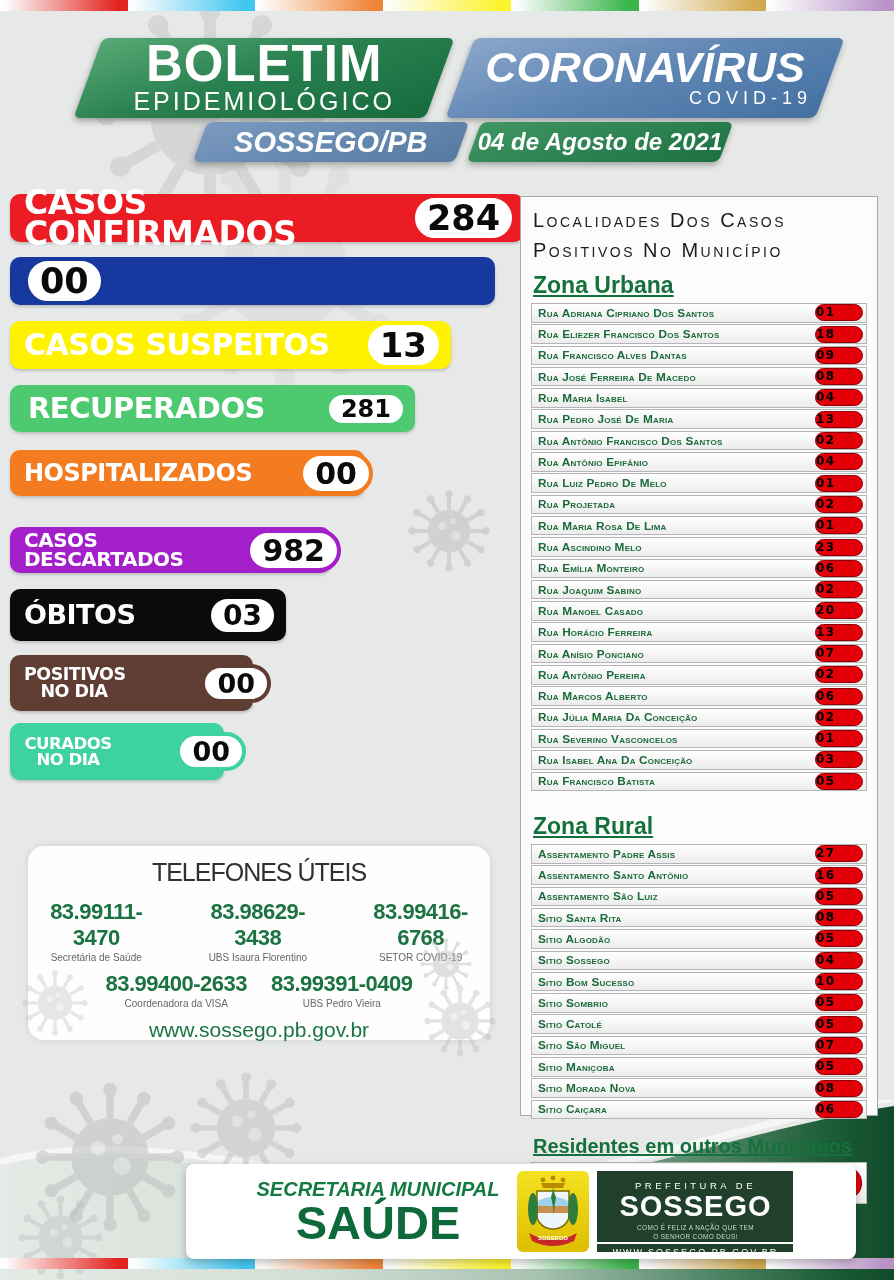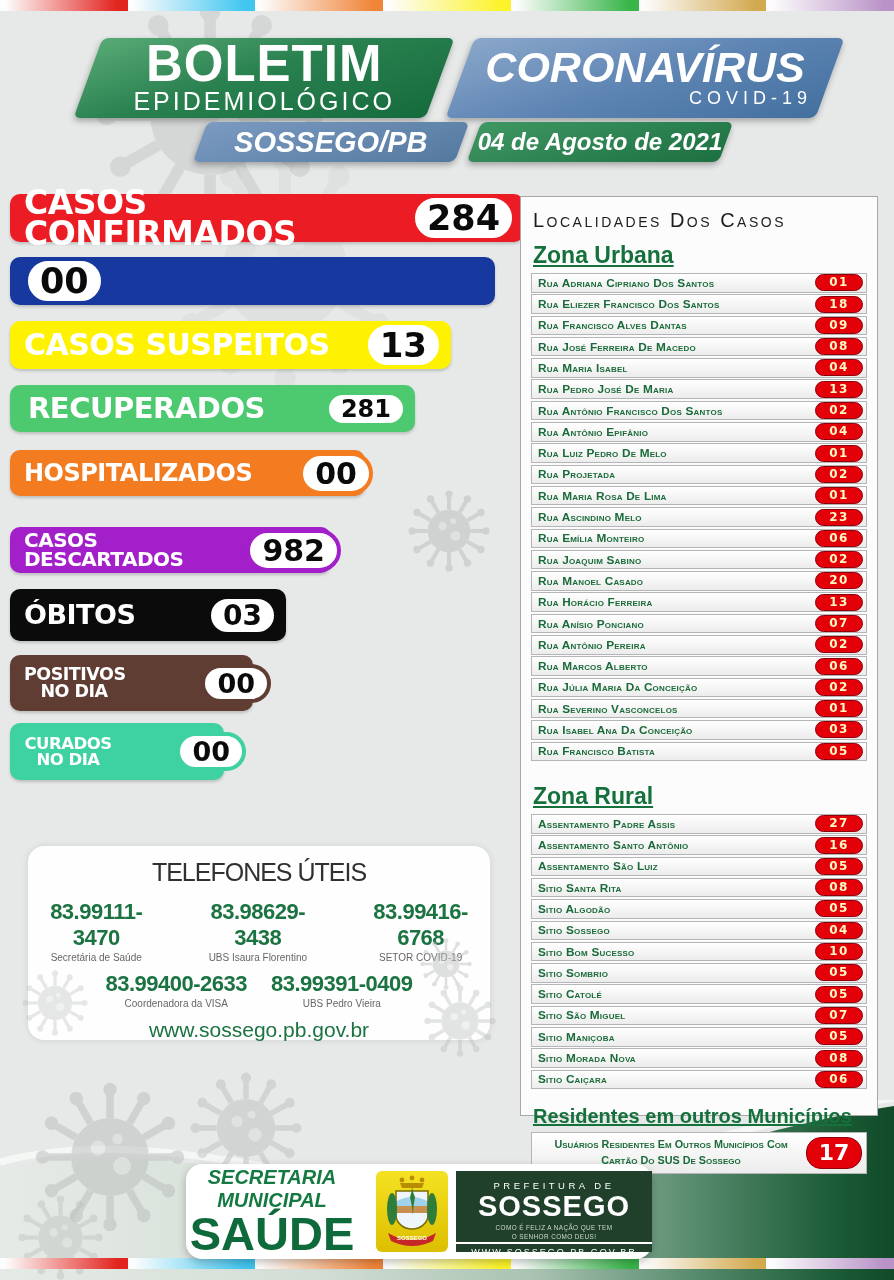--- a/index.html
+++ b/index.html
@@ -78,45 +78,45 @@
   .zone-heading{color:#15713c;font-weight:bold;font-size:23px;
                 text-decoration:underline;margin:7px 0 4px 2px;}
   .zone-heading.rural{margin-top:22px;}
   .zone-heading.other{margin-top:16px;font-size:20px;}
   .loc-row{display:flex;align-items:center;justify-content:space-between;height:17.5px;
            margin-bottom:1.8px;background:linear-gradient(180deg,#ffffff,#ececec);
            border:1px solid #b5b5b5;padding:0 3px 0 6px;}
   .loc-name{font-variant:small-caps;font-weight:bold;font-size:11.8px;color:#1a6b39;
             letter-spacing:.2px;white-space:nowrap;}
   .loc-pill{flex:0 0 auto;width:46px;height:15px;border-radius:9px;background:#e30009;
-            border:1px solid #90000a;color:#fef9c3;font-weight:bold;font-size:12px;line-height:15px;
-            text-align:center;letter-spacing:1.5px;font-family:"DejaVu Sans",sans-serif;}
+            border:1px solid #90000a;color:#000000;font-weight:bold;font-size:12px;line-height:15px;
+            letter-spacing:1.5px;font-family:"DejaVu Sans",sans-serif;}
   .other-row{display:flex;align-items:center;justify-content:space-between;height:40px;
              background:linear-gradient(180deg,#ffffff,#ececec);border:1px solid #b5b5b5;
              padding:0 4px 0 4px;}
   .other-text{font-variant:small-caps;font-weight:bold;font-size:10.8px;color:#1a6b39;
               text-align:center;line-height:1.45;flex:1;}
   .other-pill{flex:0 0 auto;width:54px;height:30px;border-radius:15px;background:#e30009;
               border:1px solid #90000a;color:#fff;font-weight:bold;font-size:22px;line-height:30px;
               text-align:center;font-family:"DejaVu Sans",sans-serif;}
   
   .phone-box{position:absolute;left:28px;top:846px;width:462px;height:194px;background:#fefefe;
              border-radius:16px;z-index:5;box-shadow:0 0 7px rgba(0,0,0,.1);text-align:center;
              padding-top:12px;box-sizing:border-box;}
   .phone-title{font-size:25px;color:#303030;letter-spacing:-1px;}
   .phone-row{display:flex;justify-content:center;gap:24px;margin-top:12px;}
   .phone-row.second{margin-top:8px;}
   .phone-num{font-size:22px;font-weight:bold;color:#1a7340;letter-spacing:-.5px;}
   .phone-label{font-size:10px;color:#666;margin-top:1px;}
   .phone-site{margin-top:9px;font-size:21px;color:#1a7340;cursor:pointer;}
   
   .wave{position:absolute;left:0;bottom:0;width:894px;height:180px;z-index:2;}
-  .footer-box{position:absolute;left:186px;top:1164px;width:466px;height:95px;background:#fff;
-              border-radius:16px;z-index:6;display:flex;align-items:center;justify-content:center;
-              gap:8px;box-shadow:0 3px 8px rgba(0,0,0,.25);}
+  .footer-box{position:absolute;left:186px;top:1164px;width:662px;height:95px;background:#fff;
+              border-radius:8px;z-index:6;display:flex;align-items:center;justify-content:center;
+              gap:8px;box-shadow:0 3px 8px rgba(0,0,0,.25);padding-left:8px;}
   .dept{text-align:center;margin-right:10px;}
   .dept-1{color:#157a42;font-style:italic;font-weight:bold;font-size:20px;}
   .dept-2{color:#0e6a3a;font-weight:bold;font-size:47px;line-height:.95;letter-spacing:0;}
   .crest{width:72px;height:81px;border-radius:6px;overflow:hidden;flex:0 0 auto;}
   .pref-panel{width:196px;height:81px;background:#20402c;color:#fff;display:flex;
               flex-direction:column;align-items:center;flex:0 0 auto;}
   .pref-label{font-size:9.5px;letter-spacing:3.5px;margin-top:9px;}
   .pref-name{font-size:29px;font-weight:bold;letter-spacing:1px;line-height:1;margin-top:1px;}
   .pref-motto{font-size:6.4px;color:#cfdacf;line-height:1.4;margin-top:3px;text-align:center;
               letter-spacing:.4px;}
@@ -300,20 +300,21 @@
       </div>
 
       <div class="stat-bar" style="background: rgb(62, 209, 162);">
         <span class="stat-label">CURADOS NO DIA</span>
         <span class="stat-pill" style="border-color: rgb(62, 209, 162);">00</span>
       </div>
     </div>
 
   <div class="loc-card">
     <div class="loc-title">Localidades Dos Casos</div>
+    <div class="loc-title">Positivos No Município</div>
 
     <div class="zone-heading">Zona Urbana</div>
     <div>
 
         <div class="loc-row">
           <span class="loc-name">Rua Adriana Cipriano Dos Santos</span>
           <span class="loc-pill">01</span>
         </div>
 
         <div class="loc-row">

